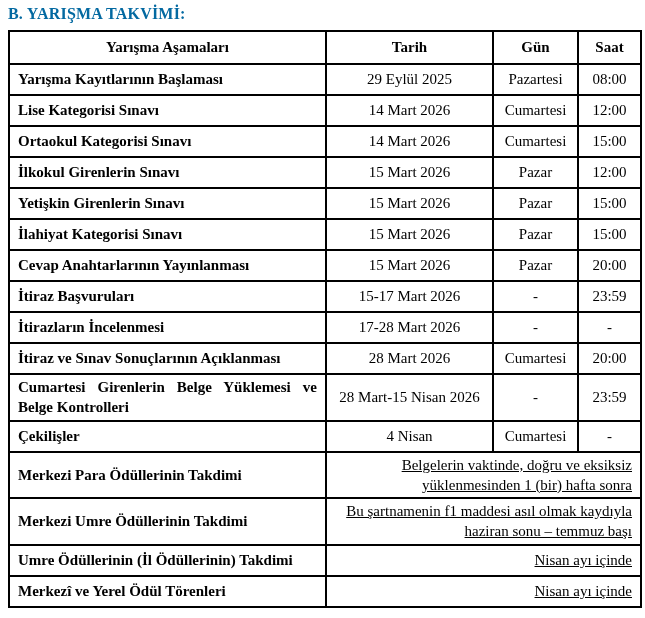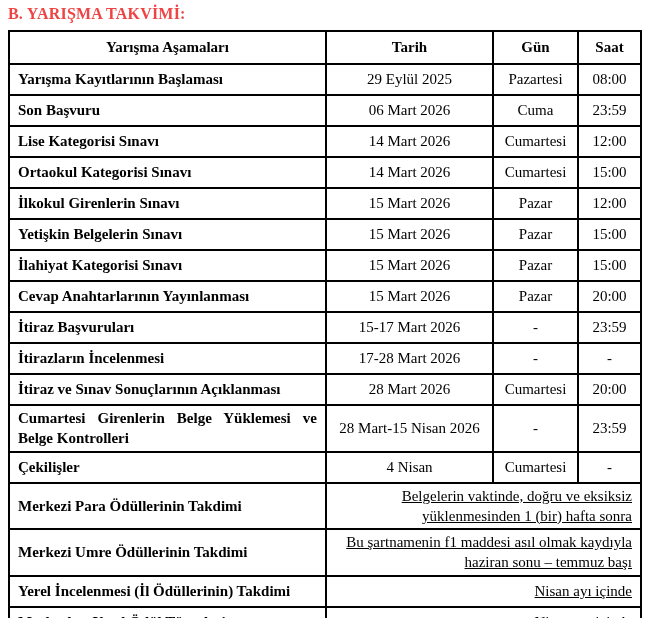--- a/index.html
+++ b/index.html
@@ -64,21 +64,21 @@
     text-align: right;
     font-weight: normal;
     text-decoration: underline;
   }
 </style>
 </head>
 <body>
 
 <div class="page">
 
-  <div class="section-title" style="color: #ef4444;">B. YARIŞMA TAKVİMİ:</div>
+  <div class="section-title" style="color: #0369a1;">B. YARIŞMA TAKVİMİ:</div>
 
   <table class="schedule">
     <colgroup>
       <col style="width:317px">
       <col style="width:167px">
       <col style="width:85px">
       <col style="width:63px">
     </colgroup>
     <thead>
       <tr>
@@ -89,45 +89,39 @@
       </tr>
     </thead>
     <tbody>
         <tr>
           <td class="stage">Yarışma Kayıtlarının Başlaması</td>
           <td class="center">29 Eylül 2025</td>
           <td class="center">Pazartesi</td>
           <td class="center">08:00</td>
         </tr>
         <tr>
-          <td class="stage">Son Başvuru</td>
-          <td class="center">06 Mart 2026</td>
-          <td class="center">Cuma</td>
-          <td class="center">23:59</td>
-        </tr>
-        <tr>
           <td class="stage">Lise Kategorisi Sınavı</td>
           <td class="center">14 Mart 2026</td>
           <td class="center">Cumartesi</td>
           <td class="center">12:00</td>
         </tr>
         <tr>
           <td class="stage">Ortaokul Kategorisi Sınavı</td>
           <td class="center">14 Mart 2026</td>
           <td class="center">Cumartesi</td>
           <td class="center">15:00</td>
         </tr>
         <tr>
           <td class="stage">İlkokul Girenlerin Sınavı</td>
           <td class="center">15 Mart 2026</td>
           <td class="center">Pazar</td>
           <td class="center">12:00</td>
         </tr>
         <tr>
-          <td class="stage">Yetişkin Belgelerin Sınavı</td>
+          <td class="stage">Yetişkin Girenlerin Sınavı</td>
           <td class="center">15 Mart 2026</td>
           <td class="center">Pazar</td>
           <td class="center">15:00</td>
         </tr>
         <tr>
           <td class="stage">İlahiyat Kategorisi Sınavı</td>
           <td class="center">15 Mart 2026</td>
           <td class="center">Pazar</td>
           <td class="center">15:00</td>
         </tr>
@@ -169,21 +163,21 @@
         </tr>
         <tr>
           <td class="stage">Merkezi Para Ödüllerinin Takdimi</td>
           <td colspan="3" class="merged">Belgelerin vaktinde, doğru ve eksiksiz yüklenmesinden 1 (bir) hafta sonra</td>
         </tr>
         <tr>
           <td class="stage">Merkezi Umre Ödüllerinin Takdimi</td>
           <td colspan="3" class="merged">Bu şartnamenin f1 maddesi asıl olmak kaydıyla haziran sonu – temmuz başı</td>
         </tr>
         <tr>
-          <td class="stage">Yerel İncelenmesi (İl Ödüllerinin) Takdimi</td>
+          <td class="stage">Umre Ödüllerinin (İl Ödüllerinin) Takdimi</td>
           <td colspan="3" class="merged">Nisan ayı içinde</td>
         </tr>
         <tr>
           <td class="stage">Merkezî ve Yerel Ödül Törenleri</td>
           <td colspan="3" class="merged">Nisan ayı içinde</td>
         </tr>
       </tbody>
   </table>
 
 </div>

